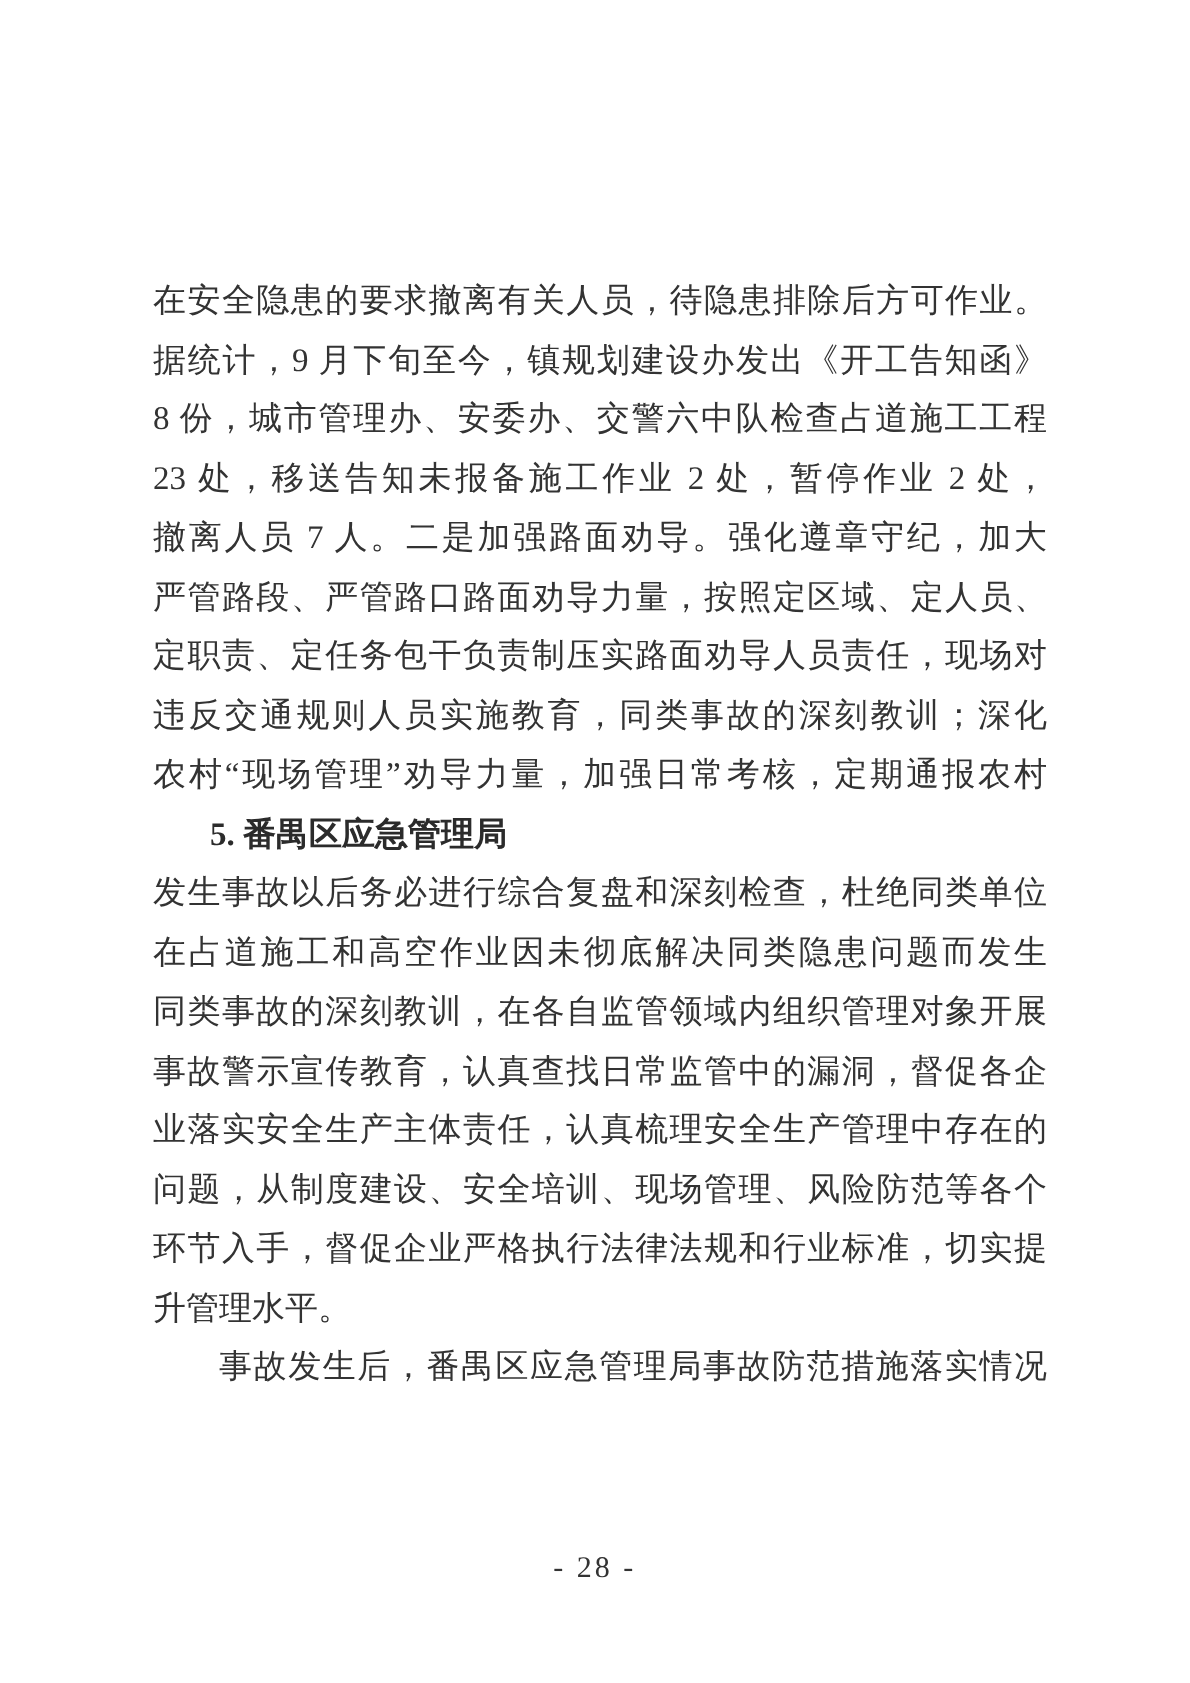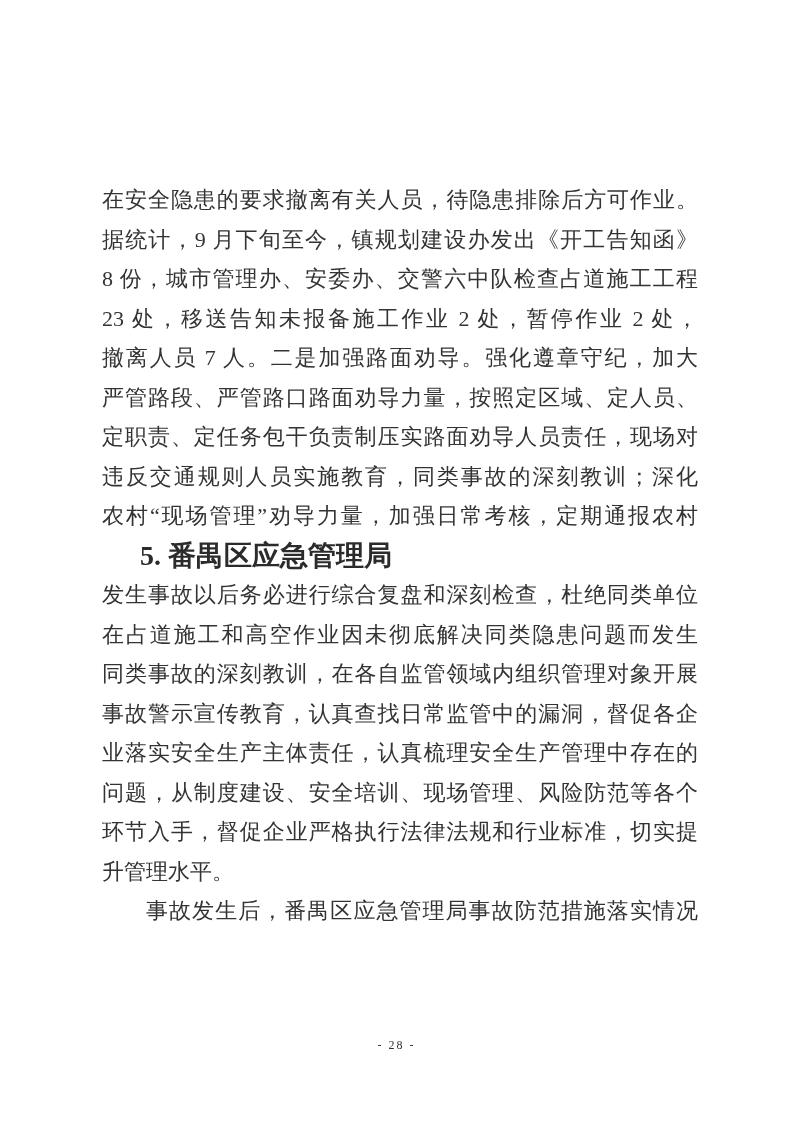--- a/index.html
+++ b/index.html
@@ -31,31 +31,31 @@
     overflow: hidden;
   }
   .line.last { text-align-last: left; }
   .line.indent { text-indent: 2em; }
   .heading {
     font-weight: 700;
     color: #2b2b2b;
     text-indent: 38px;
     text-align-last: left;
     margin: 0;
-    font-size: 28px;
+    font-size: 22px;
   }
   .para { margin: 0; padding: 0; }
   .page-number {
     position: absolute;
     left: 0; right: 0;
     top: 1030px;
     height: 30px;
     line-height: 30px;
     text-align: center;
-    font-size: 12px;
+    font-size: 20px;
     letter-spacing: 2px;
     color: #333333;
   }
 </style>
 </head>
 <body>
 
 <div class="page">
   <main class="content">
 

